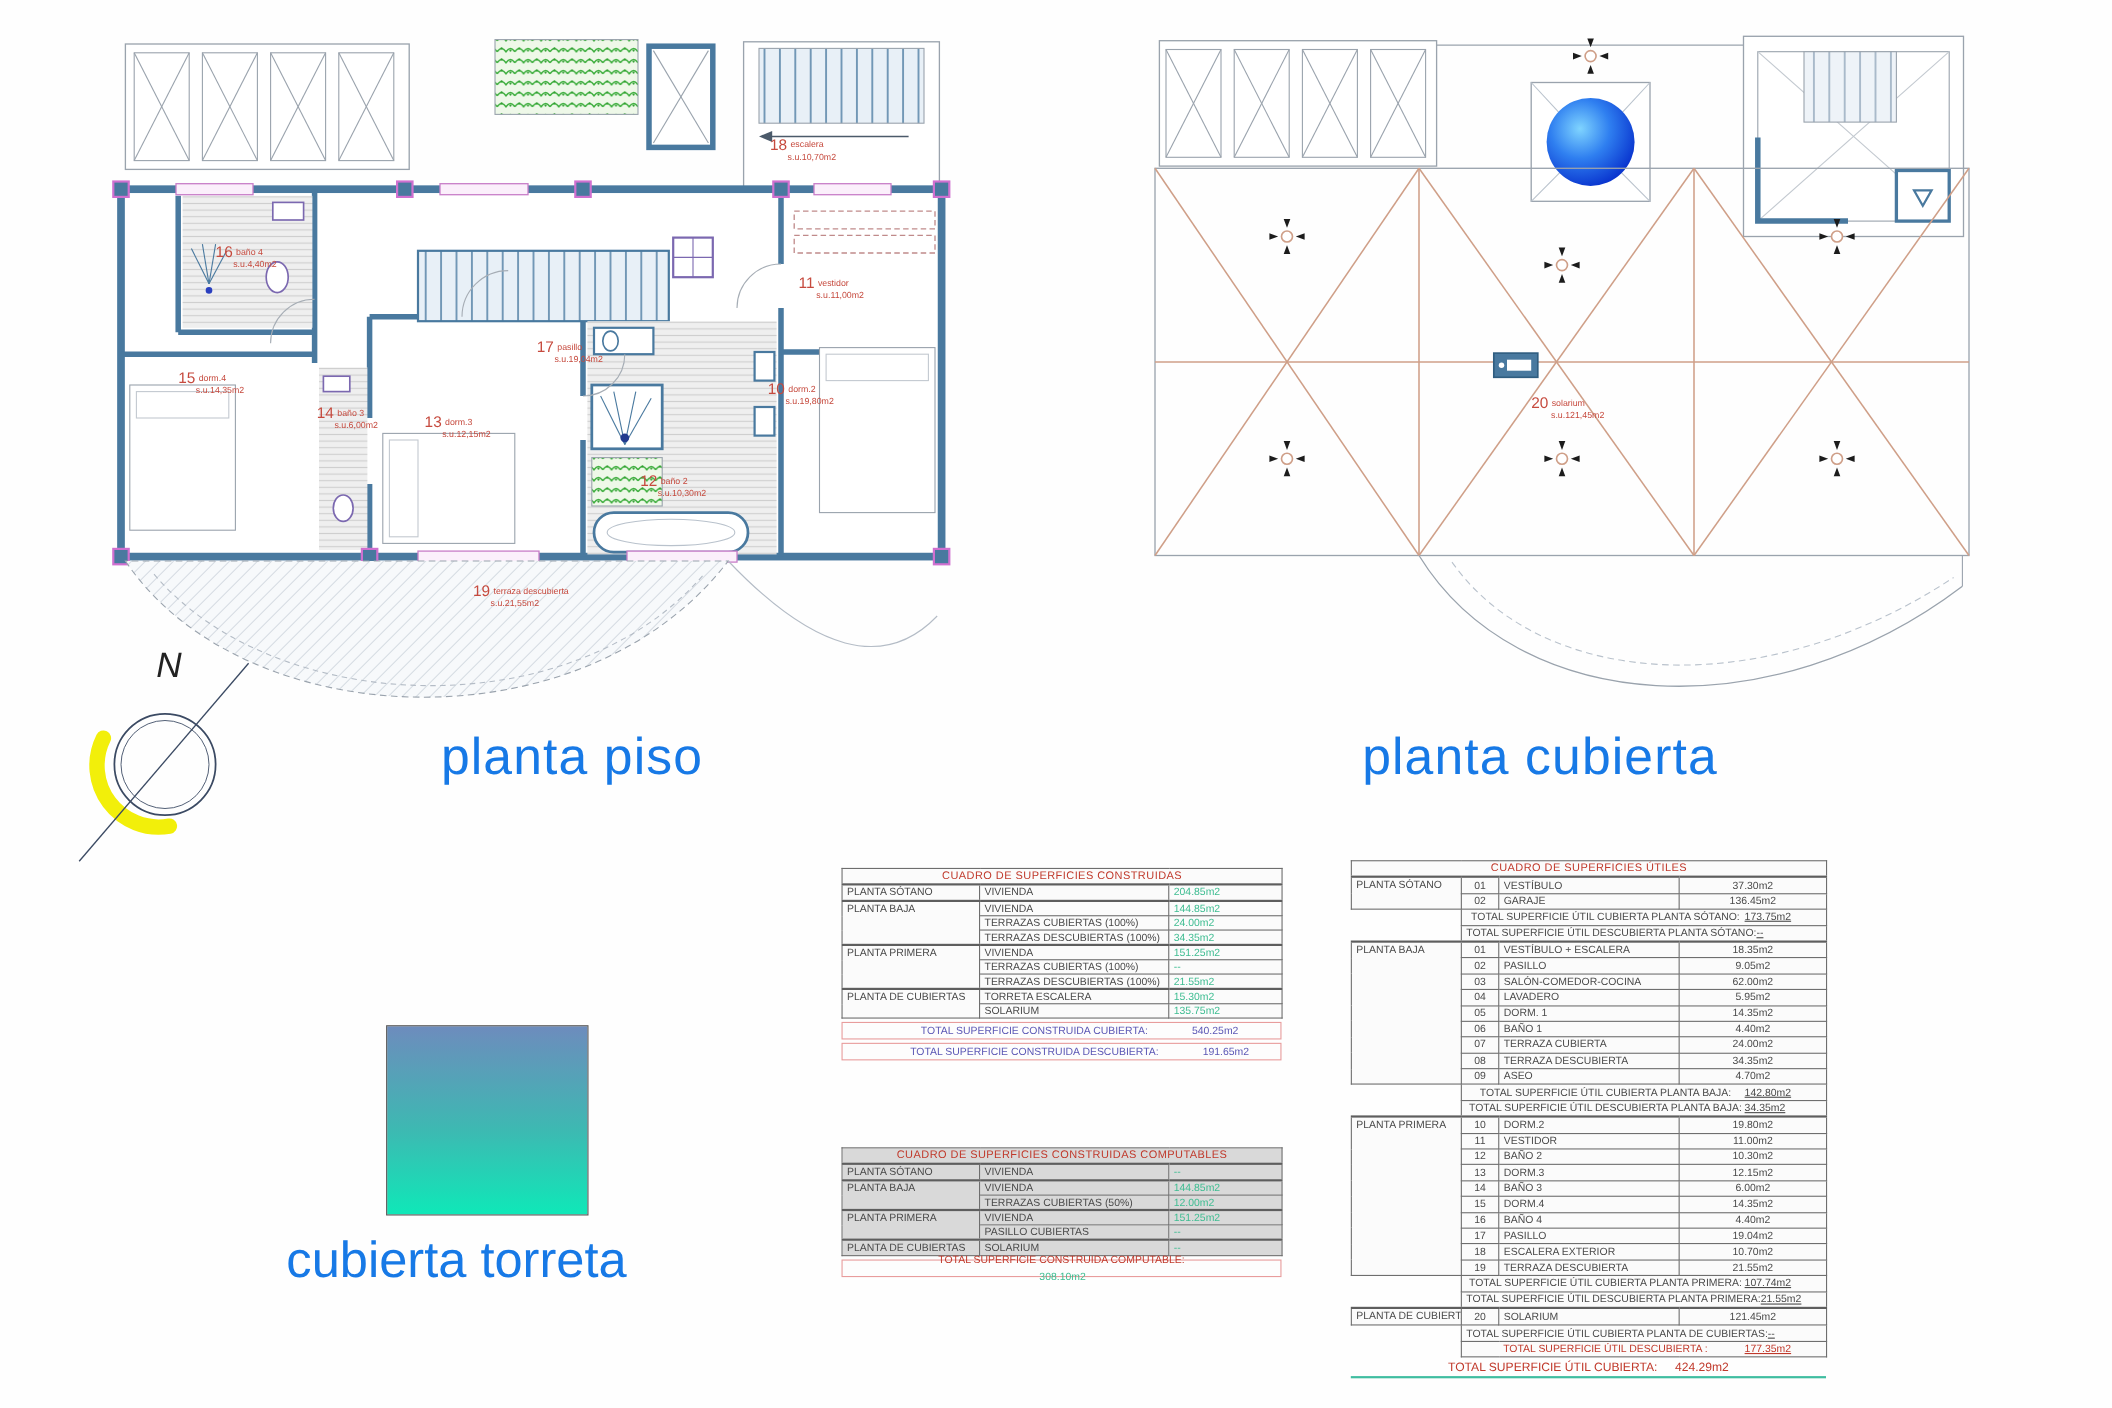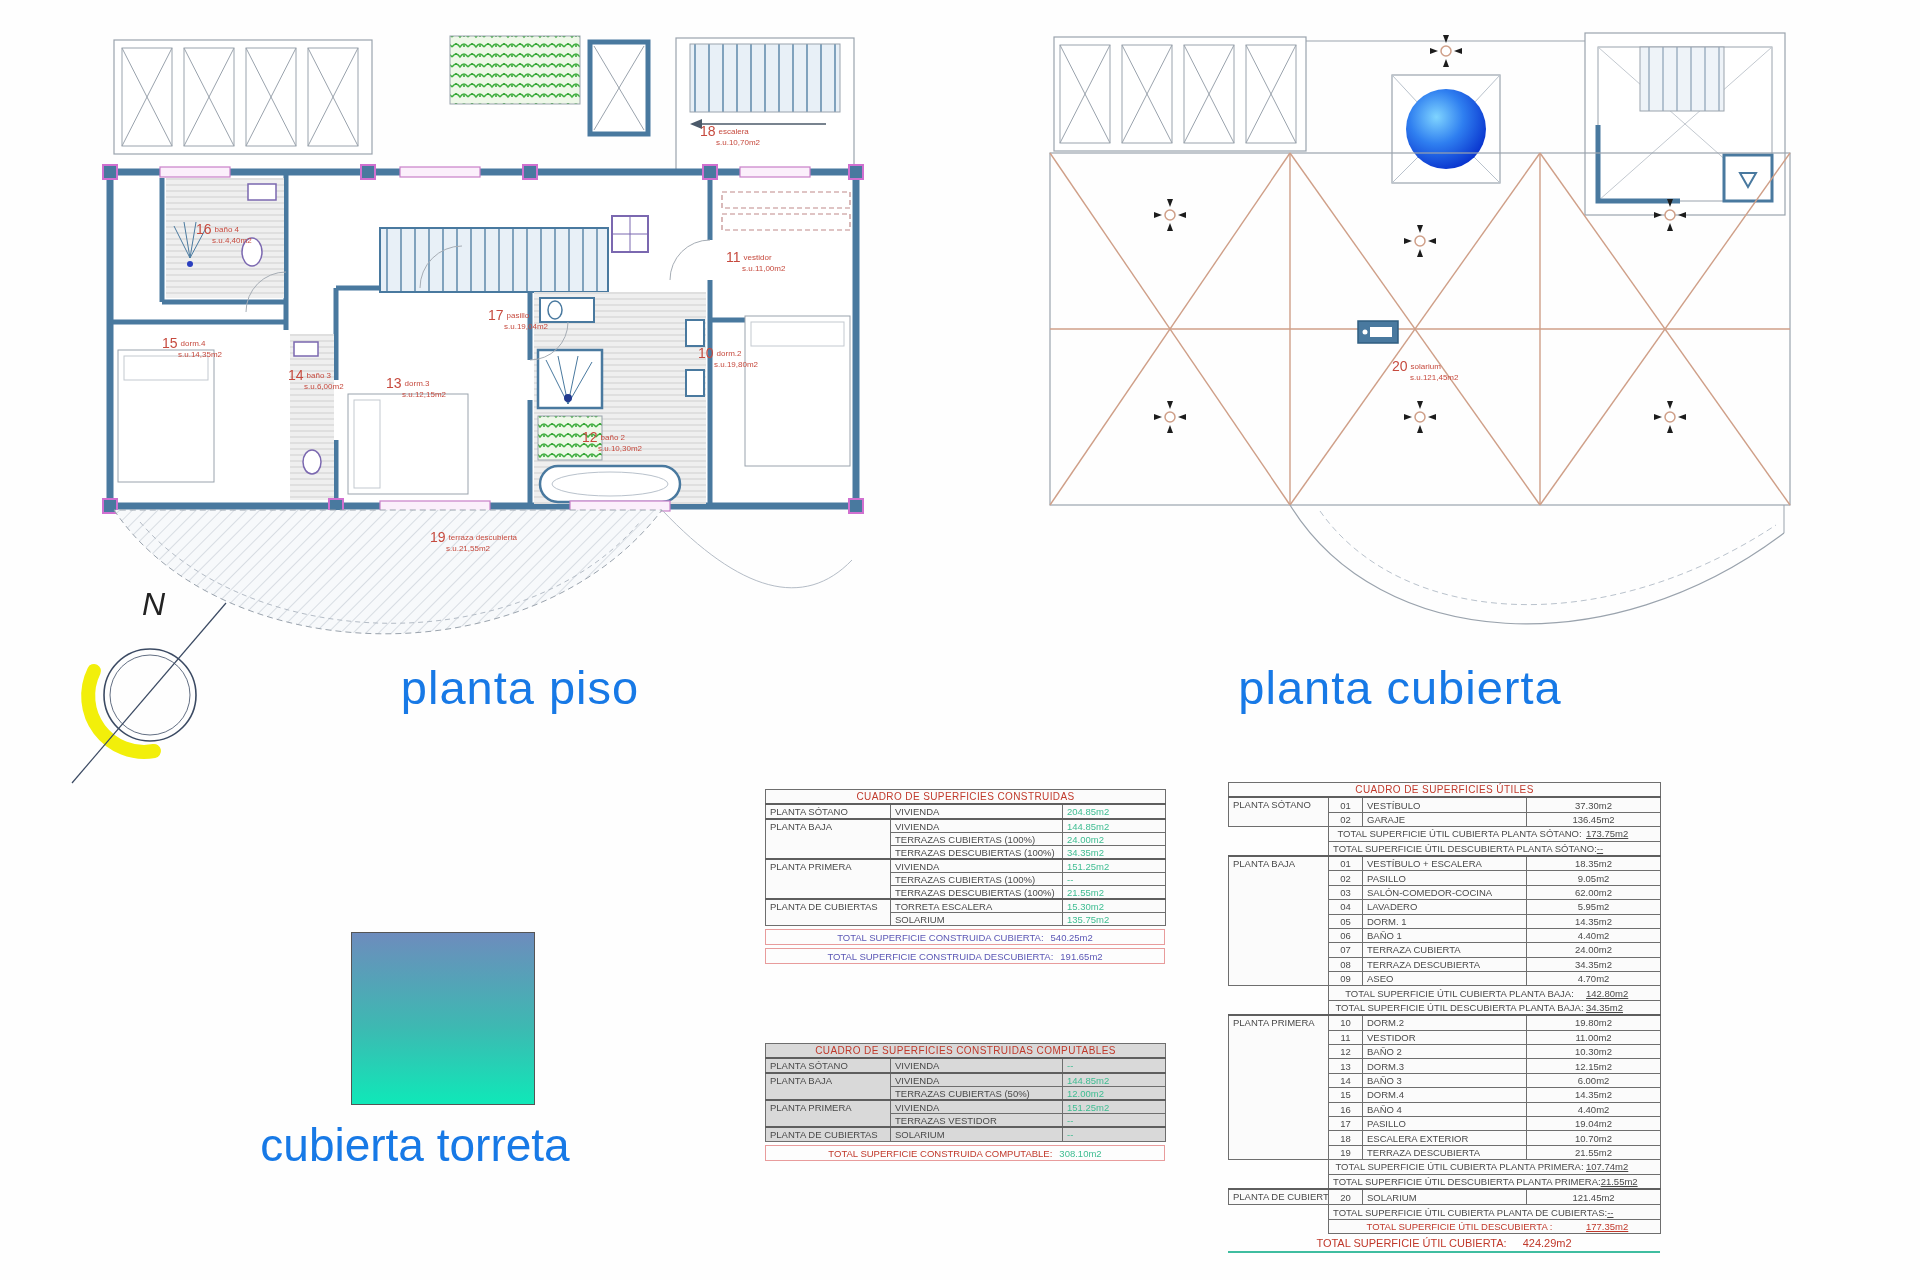--- a/index.html
+++ b/index.html
@@ -36,22 +36,22 @@
   td.tot{padding:0 4px;}
   .tot-in{display:flex;align-items:center;}
   .tot-in .lbl{flex:1;text-align:center;}
   .tot-in .val{min-width:70px;text-align:left;text-decoration:underline;}
   tr.red td.tot, tr.red td.tot span{color:#c0392b;}
   .gray td{background:#d9d9d9;}
 
   .totbox{border:1px solid #e89c9c;background:#fdfdfd;height:14px;display:flex;
       align-items:center;justify-content:center;font-size:9.5px;gap:5px;margin-top:3px;}
   .totbox .v{margin-left:2px;}
-  .t1tot,.t1tot .v{color:#5b57b5;}
-  .t2tot{color:#c0392b;} .t2tot .v{color:#3fbd92;}
+  .t1tot,.t1tot .v{color:#5b57b5;padding-left:33px;}
+  .t2tot{color:#c0392b;flex-direction:column;} .t2tot .v{color:#3fbd92;}
   .t3final{display:flex;justify-content:center;gap:16px;font-size:11px;color:#c0392b;margin-top:3px;}
   .teal-line{height:2px;background:#3fbda0;margin-top:2px;}
 </style>
 </head>
 <body>
 
 <div class="sheet">
 
   <svg class="plan" style="left:100px;top:20px" width="820" height="640" viewBox="0 0 820 640">
     <defs>
@@ -450,21 +450,21 @@
           <tr>
             <td class="room">TERRAZAS CUBIERTAS (50%)</td>
             <td class="value">12.00m2</td>
           </tr>
           <tr class="g">
             <td class="floor" rowspan="2">PLANTA PRIMERA</td>
             <td class="room">VIVIENDA</td>
             <td class="value">151.25m2</td>
           </tr>
           <tr>
-            <td class="room">TERRAZAS VESTIDOR</td>
+            <td class="room">PASILLO CUBIERTAS</td>
             <td class="value">--</td>
           </tr>
           <tr class="g">
             <td class="floor" rowspan="1">PLANTA DE CUBIERTAS</td>
             <td class="room">SOLARIUM</td>
             <td class="value">--</td>
           </tr>
         </tbody>
     </table>
     <div class="totbox t2tot">

